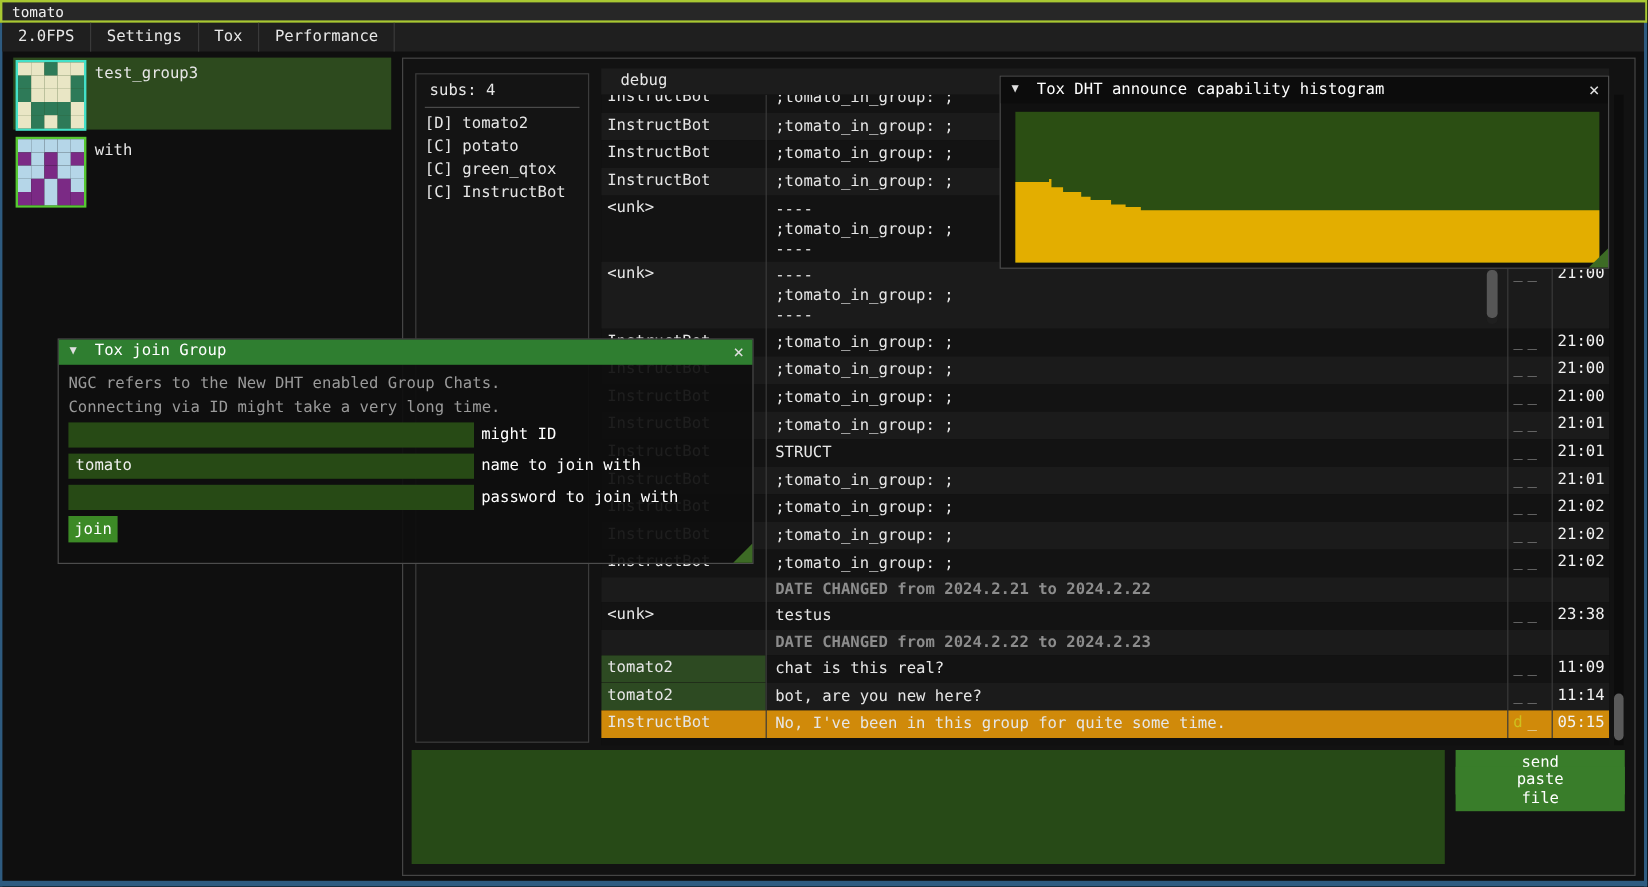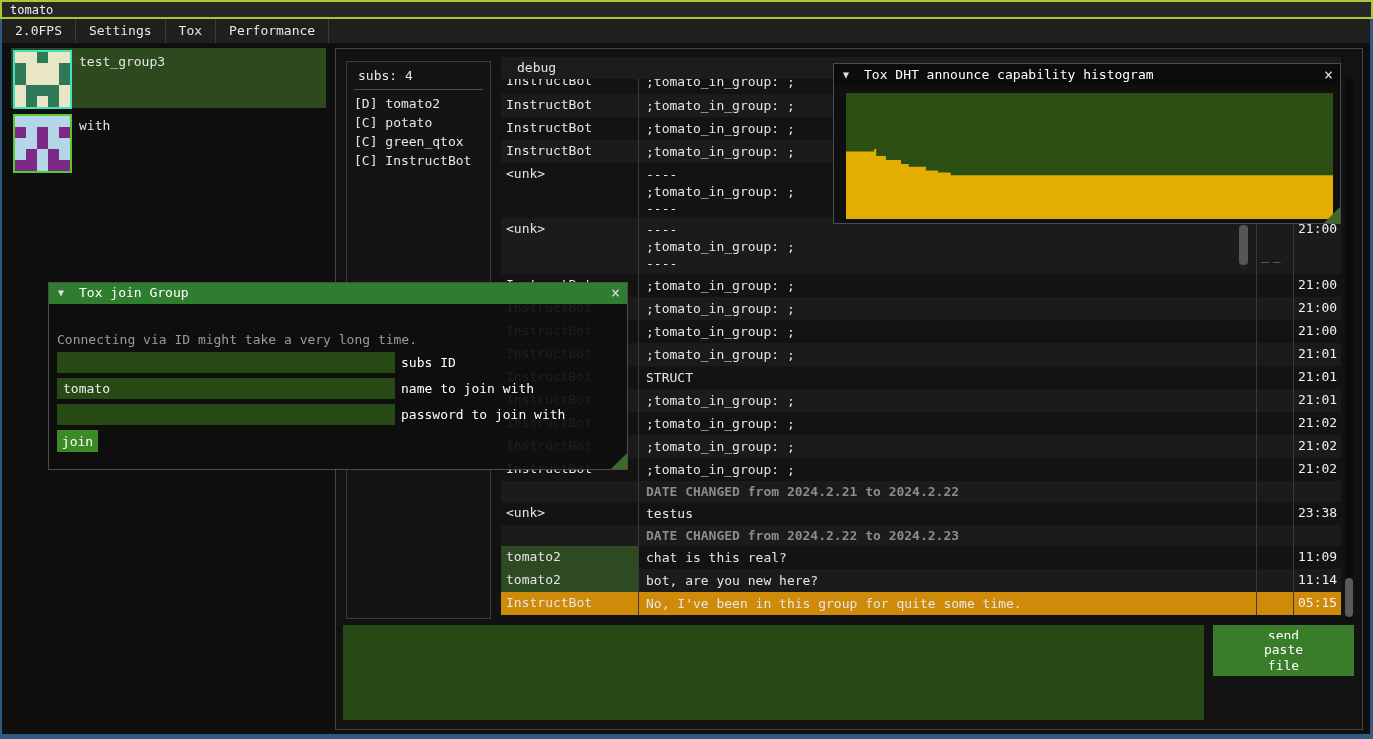--- a/index.html
+++ b/index.html
@@ -37,21 +37,21 @@
   .chat-row{position:absolute;left:0;width:840px;overflow:hidden;}
   .row-dark{background:#131313;}
   .row-light{background:#1b1b1b;}
   .row-orange{background:#d08a0a;}
   .cell{position:absolute;white-space:pre;overflow:hidden;}
   .c-name{left:5px;width:128px;}
   .c-namebg{position:absolute;left:0;top:0;width:137px;height:100%;}
   .namebg-green{background:#2d4a22;}
   .c-msg{left:145px;width:600px;line-height:17px;white-space:pre-line;}
   .c-date{left:145px;width:690px;color:#8c8c8c;font-weight:bold;}
-  .c-status{left:760px;width:32px;margin-top:27px;}
+  .c-status{left:760px;width:32px;}
   .c-time{left:797px;width:43px;color:#f2f2f2;}
   .gridline{position:absolute;top:0;width:1px;height:536px;background:#3a3a3a;z-index:3;}
   .mark{color:#8f8f8f;padding-right:4px;}
   .mark-d{color:#cfc01e;padding-right:4px;}
   .mark-on-orange{color:#e9e2c6;padding-right:4px;}
   .msg-scroll-track{position:absolute;left:738px;top:4px;width:9px;height:48px;background:#1f1f1f;border-radius:4px;}
   .msg-scroll-thumb{position:absolute;left:738px;top:7px;width:9px;height:40px;background:#565656;border-radius:4px;}
   #main-scroll-track{left:1009px;top:30px;width:8px;height:542px;background:#0c0c0c;}
   #main-scroll-thumb{left:1009px;top:529px;width:8px;height:39px;background:#5a5a5a;border-radius:4px;}
   
@@ -334,23 +334,24 @@
     </div>
     <div class="grip"></div>
   </div>
 
   <div class="fwin" id="join-window">
     <div class="fwin-titlebar" id="join-titlebar" style="height:21px;">
       <span class="fwin-arrow" style="top:4px;">▼</span>
       <span class="fwin-title" style="top:2px;">Tox join Group</span>
       <span class="fwin-close" style="top:1px;">×</span>
     </div>
+    <span class="join-desc" style="top:29px;">NGC refers to the New DHT enabled Group Chats.</span>
     <span class="join-desc" style="top:49px;">Connecting via ID might take a very long time.</span>
     <input class="join-field" style="top: 69px;" value="">
-    <span class="join-label" style="top:72px;">subs ID</span>
+    <span class="join-label" style="top:72px;">might ID</span>
     <input class="join-field" style="top: 95px;" value="tomato">
     <span class="join-label" style="top:98px;">name to join with</span>
     <input class="join-field" style="top: 121px;" value="">
     <span class="join-label" style="top:124px;">password to join with</span>
     <div class="abs" id="join-button">join</div>
     <div class="grip"></div>
   </div>
 
 </div>
 

